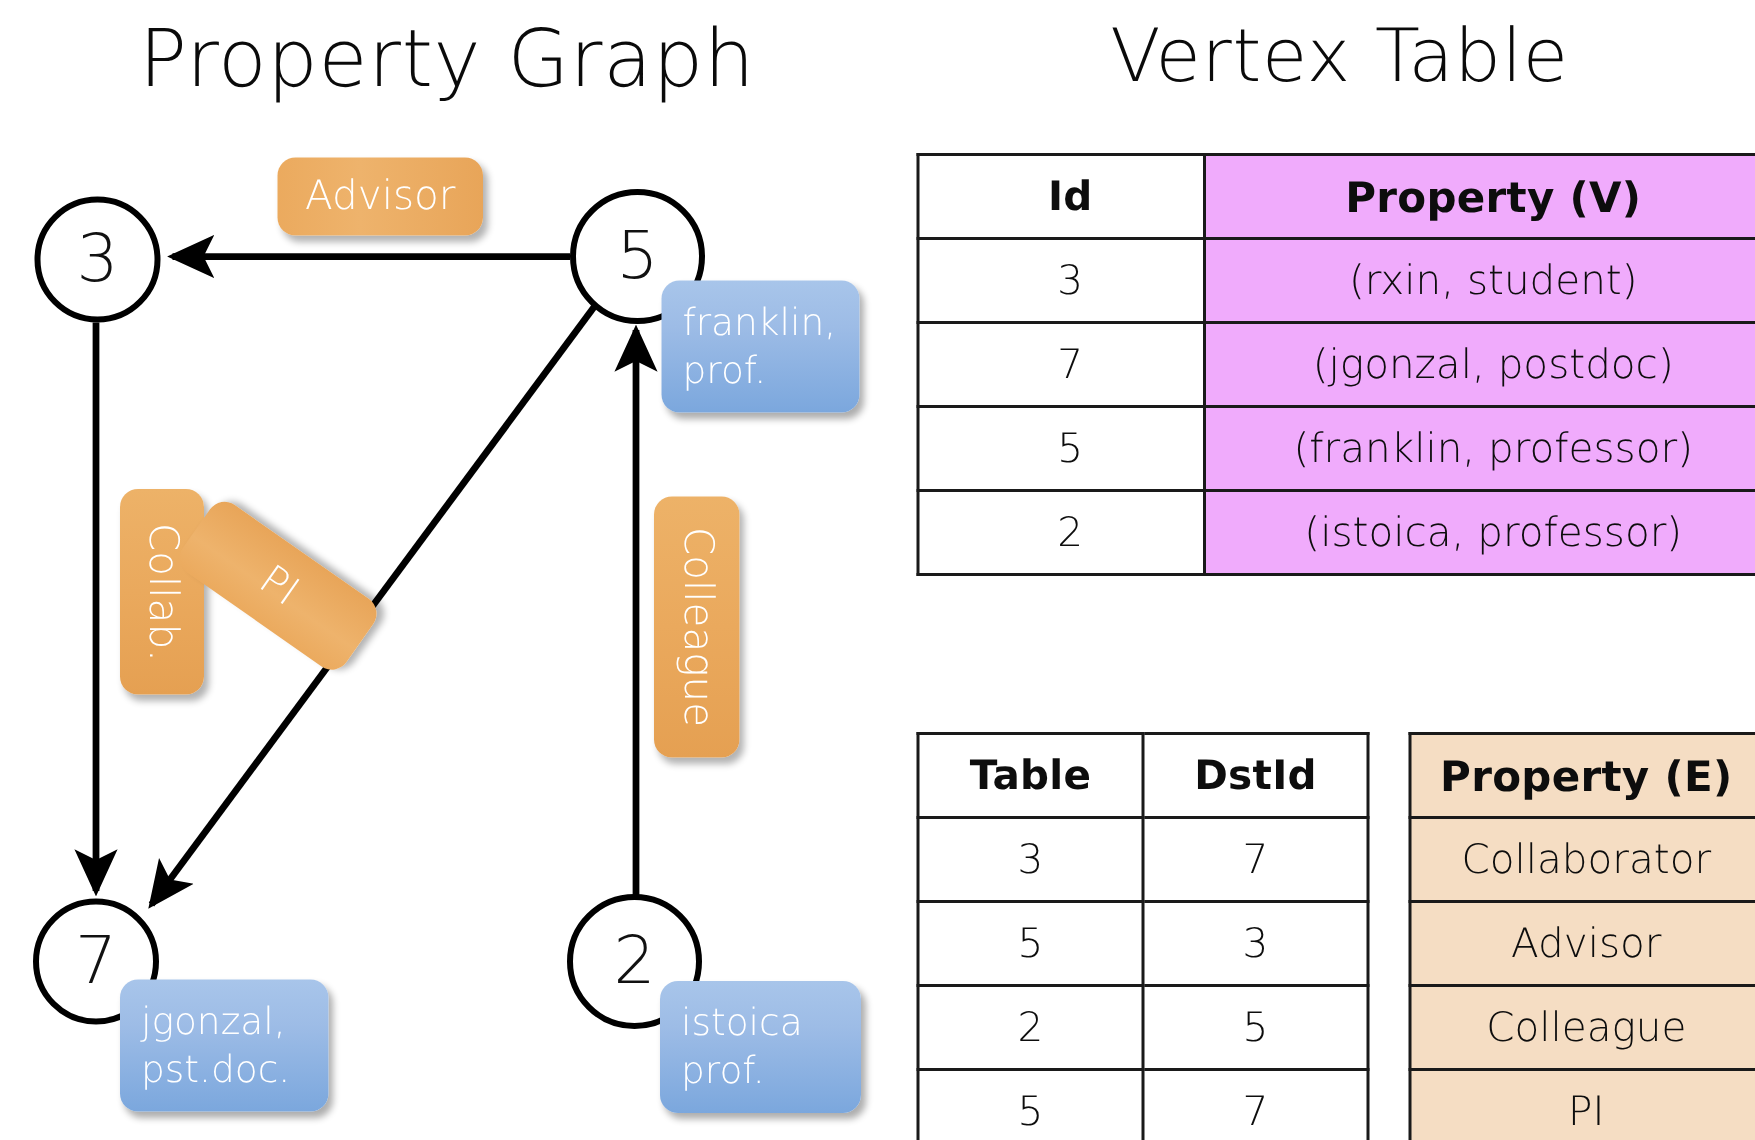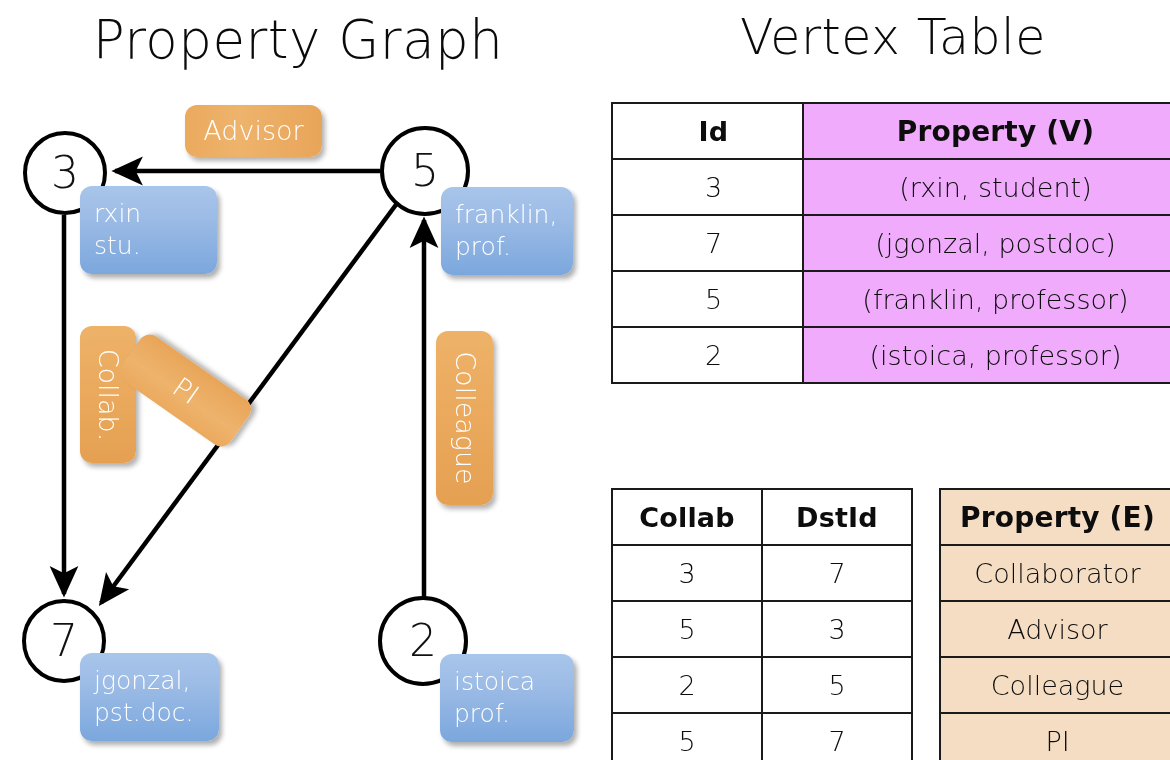--- a/index.html
+++ b/index.html
@@ -207,24 +207,20 @@
       <line x1="46" y1="215" x2="46" y2="594" stroke="#000" stroke-width="4.5" marker-end="url(#arrowhead)"></line>
 
       <line x1="380" y1="202" x2="83" y2="603" stroke="#000" stroke-width="4.5" marker-end="url(#arrowhead)"></line>
 
       <line x1="406" y1="598" x2="406" y2="220" stroke="#000" stroke-width="4.5" marker-end="url(#arrowhead)"></line>
     </svg>
 
     <div class="node" style="left:5px; top:131px; width:84px; height:84px;">
       <div class="node-label">3</div>
     </div>
-    <div class="vprop" style="left:62px; top:186px; width:137px; height:88px;">
-      <span>rxin</span>
-      <span>stu.</span>
-    </div>
 
     <div class="node" style="left:362px; top:126px; width:90px; height:90px;">
       <div class="node-label">5</div>
     </div>
     <div class="vprop" style="left:423px; top:187px; width:132px; height:88px;">
       <span>franklin,</span>
       <span>prof.</span>
     </div>
 
     <div class="node" style="left:4px; top:599px; width:84px; height:84px;">
@@ -306,21 +302,21 @@
     </tbody>
   </table>
 
   <table class="tbl" id="edge-src-table">
     <colgroup>
         <col class="c1">
         <col class="c2">
       </colgroup>
     <thead>
       <tr>
-        <th>Collab</th>
+        <th>Table</th>
         <th>DstId</th>
       </tr>
     </thead>
     <tbody>
       <tr>
         <td>3</td>
         <td>7</td>
       </tr>
       <tr>
         <td>5</td>

